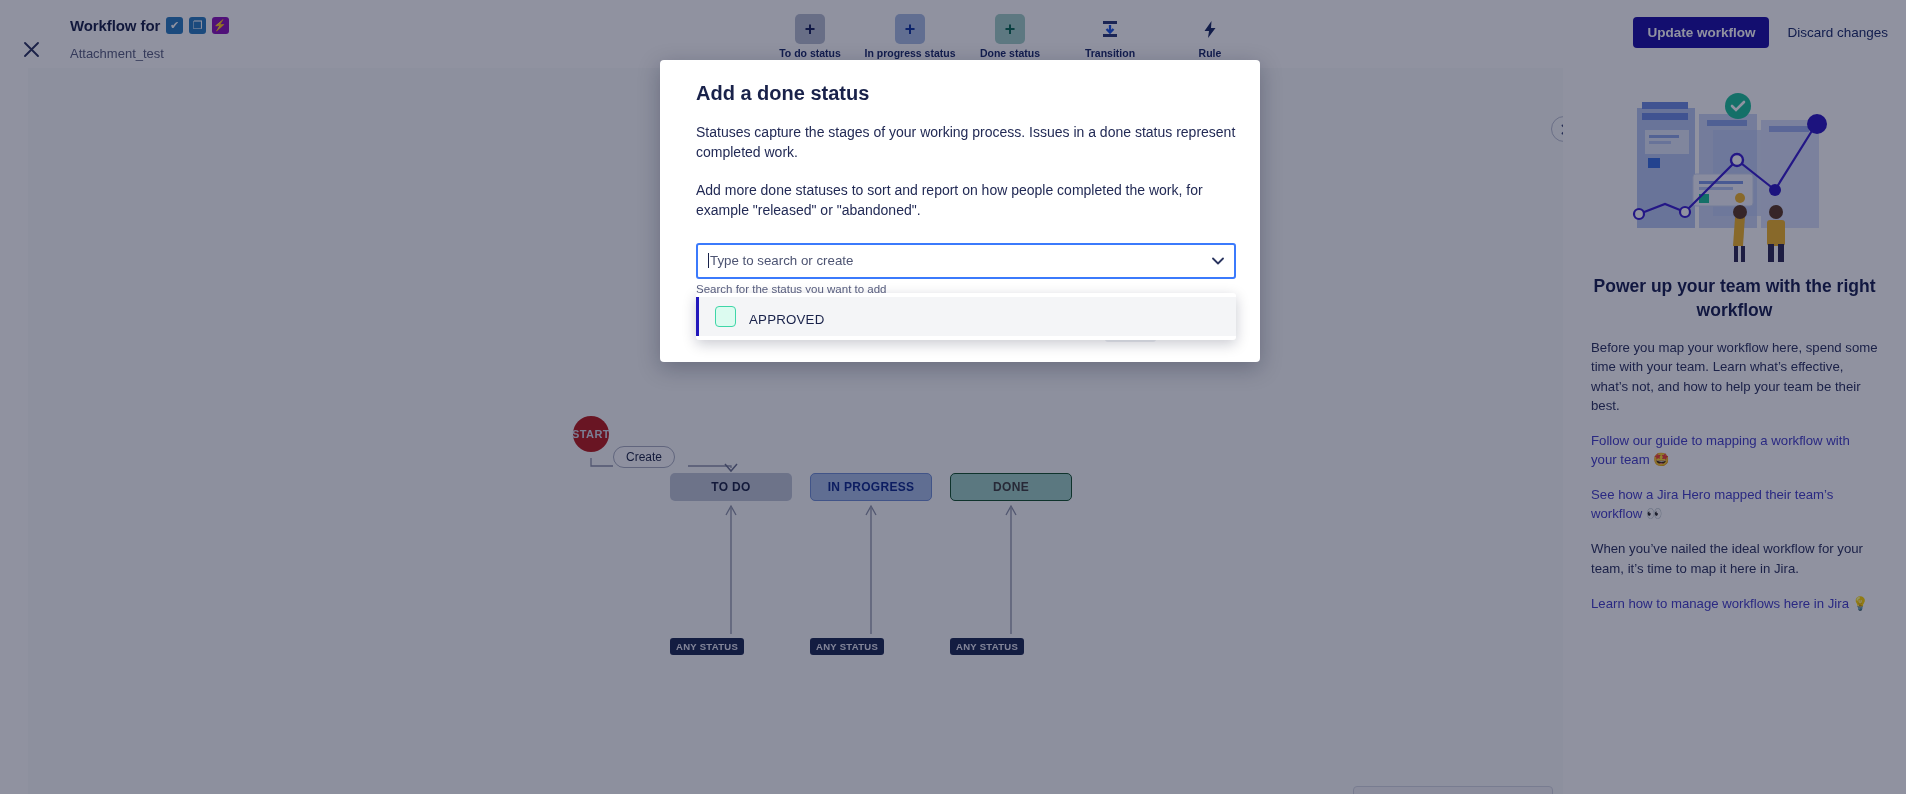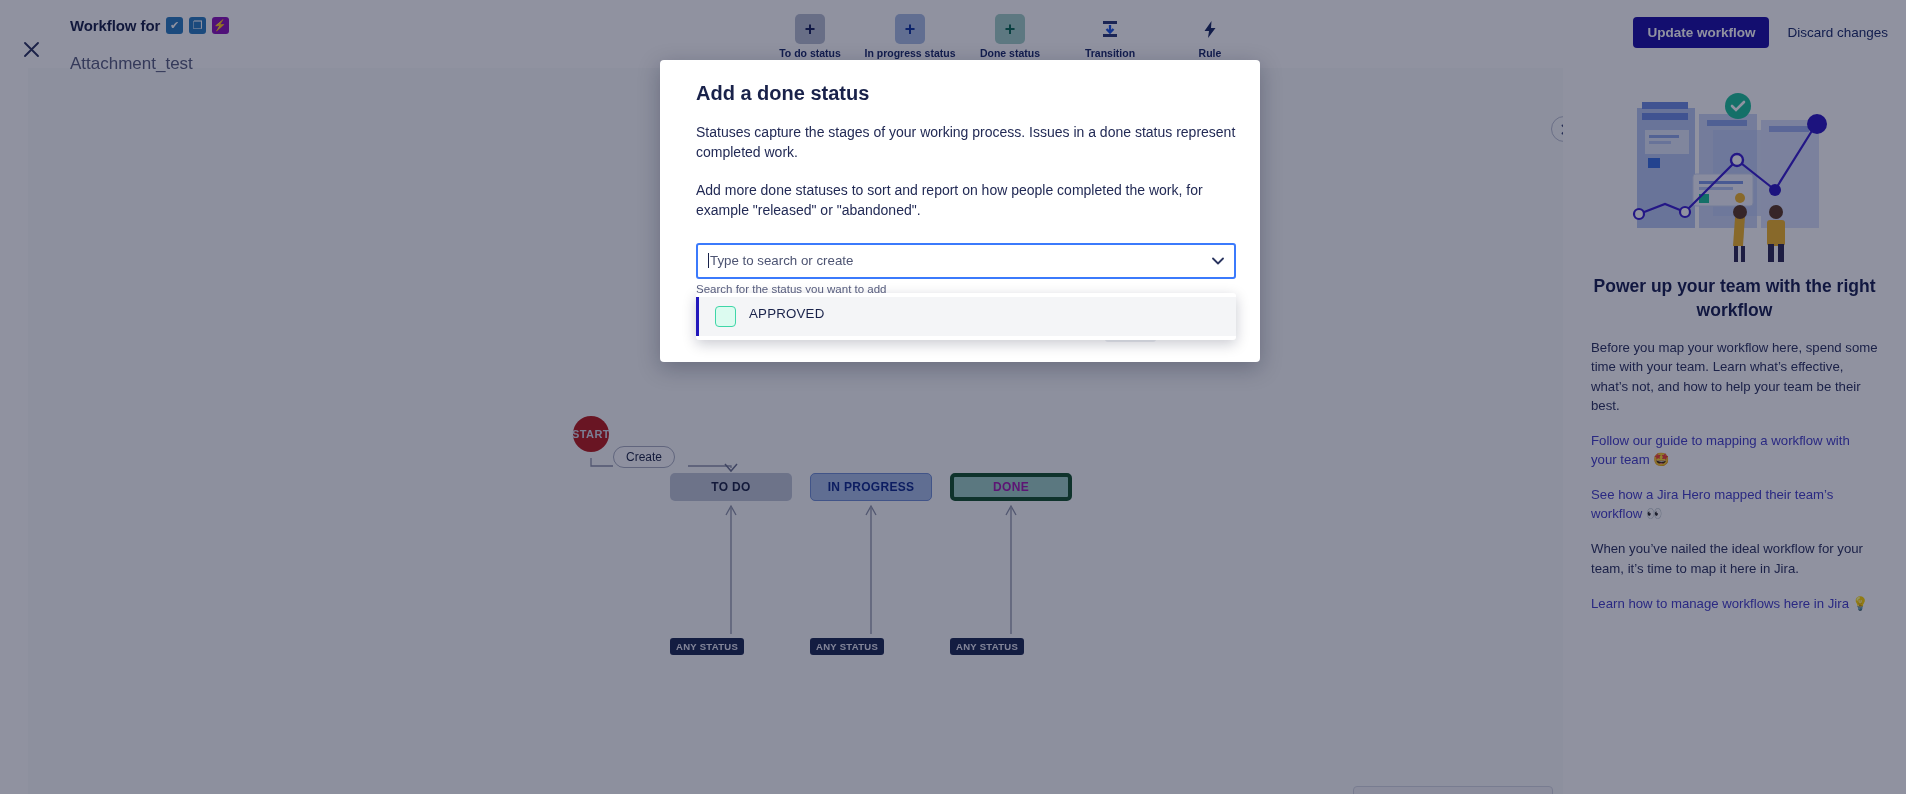--- a/index.html
+++ b/index.html
@@ -22,21 +22,21 @@
     color: #2d3561; cursor: pointer; border-radius: 4px;
   }
   .title-block { position: absolute; left: 70px; top: 17px; }
   .title-row { display: flex; align-items: center; gap: 6px; }
   .title-main { font-size: 15px; font-weight: bold; color: #19224a; letter-spacing: -0.1px; }
   .chip { width: 17px; height: 17px; border-radius: 3px; display: flex; align-items: center;
           justify-content: center; font-size: 11px; color: #fff; line-height: 1; }
   .chip-check { background: #2b7cbf; }
   .chip-copy  { background: #2b7cbf; }
   .chip-bolt  { background: #8b14b8; }
-  .subtitle { font-size: 17px; color: #5a6080; margin-top: 20px; }
+  .subtitle { font-size: 13px; color: #5a6080; margin-top: 12px; }
 
   
   .toolbar { position: absolute; left: 760px; top: 14px; display: flex; gap: 0px; }
   .tool {
     width: 100px; display: flex; flex-direction: column; align-items: center; gap: 3px;
     cursor: pointer;
   }
   .tool-ico {
     width: 30px; height: 30px; border-radius: 5px; display: flex; align-items: center;
     justify-content: center; font-size: 18px; font-weight: bold; line-height: 1;
@@ -60,21 +60,21 @@
   .canvas {
     position: absolute; left: 28px; top: 68px; width: 1535px; height: 726px;
     background: #fafbfc; overflow: hidden;
   }
   .node { position: absolute; border-radius: 5px; display: flex; align-items: center;
           justify-content: center; font-size: 12px; font-weight: bold; letter-spacing: .3px; }
   .n-todo { left: 642px; top: 405px; width: 122px; height: 28px; background: #c0c6d6; color: #1b2445; }
   .n-prog { left: 782px; top: 405px; width: 122px; height: 28px; background: #a8bde6;
             border: 1px solid #6f8fd4; color: #102b8c; }
   .n-done { left: 922px; top: 405px; width: 122px; height: 28px; background: #9fd0c5;
-            border: 4px solid #14532d; color: #a21caf; }
+            border: 1px solid #14532d; color: #404040; }
 
   .start-node {
     position: absolute; left: 545px; top: 348px; width: 36px; height: 36px; border-radius: 50%;
     background: #b91c1c; color: #d7dbe8; font-size: 11px; font-weight: bold;
     display: flex; align-items: center; justify-content: center; letter-spacing: .4px;
   }
   .create-pill {
     position: absolute; left: 585px; top: 378px; padding: 3px 12px; border-radius: 12px;
     background: #fbfcfd; border: 1px solid #a9aec0; font-size: 12px; color: #1b2445;
   }
@@ -126,21 +126,21 @@
     font-size: 13.3px; color: #4d5472;
   }
   .combo .caret { margin-left: auto; color: #2b3560; font-size: 11px; }
   .combo-caret-i { display: inline-block; width: 1px; height: 15px; background: #19224a; margin-right: 1px; }
   .combo-help { font-size: 11.5px; color: #5a6080; margin-top: 4px; }
   .dropdown {
     position: absolute; left: 0; top: 50px; width: 100%; background: #ffffff;
     border-radius: 3px; box-shadow: 0 4px 14px rgba(9,14,44,.22); padding: 4px 0; z-index: 22;
   }
   .dd-item {
-    display: flex; align-items: flex-start; gap: 13px; padding: 9px 16px;
+    display: flex; align-items: flex-end; gap: 13px; padding: 9px 16px;
     background: #f4f5f7; border-left: 3px solid #2117bb; cursor: pointer;
   }
   .dd-lozenge { width: 21px; height: 21px; border-radius: 4px; background: #dcfbf0; border: 1.5px solid #3fd6a8; }
   .dd-label { font-size: 13.3px; color: #19224a; letter-spacing: .2px; }
   .modal-actions { display: flex; justify-content: flex-end; gap: 8px; margin-top: 18px; }
   .btn-add { background: #eceef2; color: #9aa0b2; border: none; border-radius: 3px; padding: 7px 14px;
              font-size: 13.3px; font-family: "Liberation Sans", sans-serif; cursor: not-allowed; }
   .btn-cancel { background: transparent; color: #19224a; border: none; border-radius: 3px; padding: 7px 14px;
                 font-size: 13.3px; font-weight: 600; font-family: "Liberation Sans", sans-serif; cursor: pointer; }
 </style>

